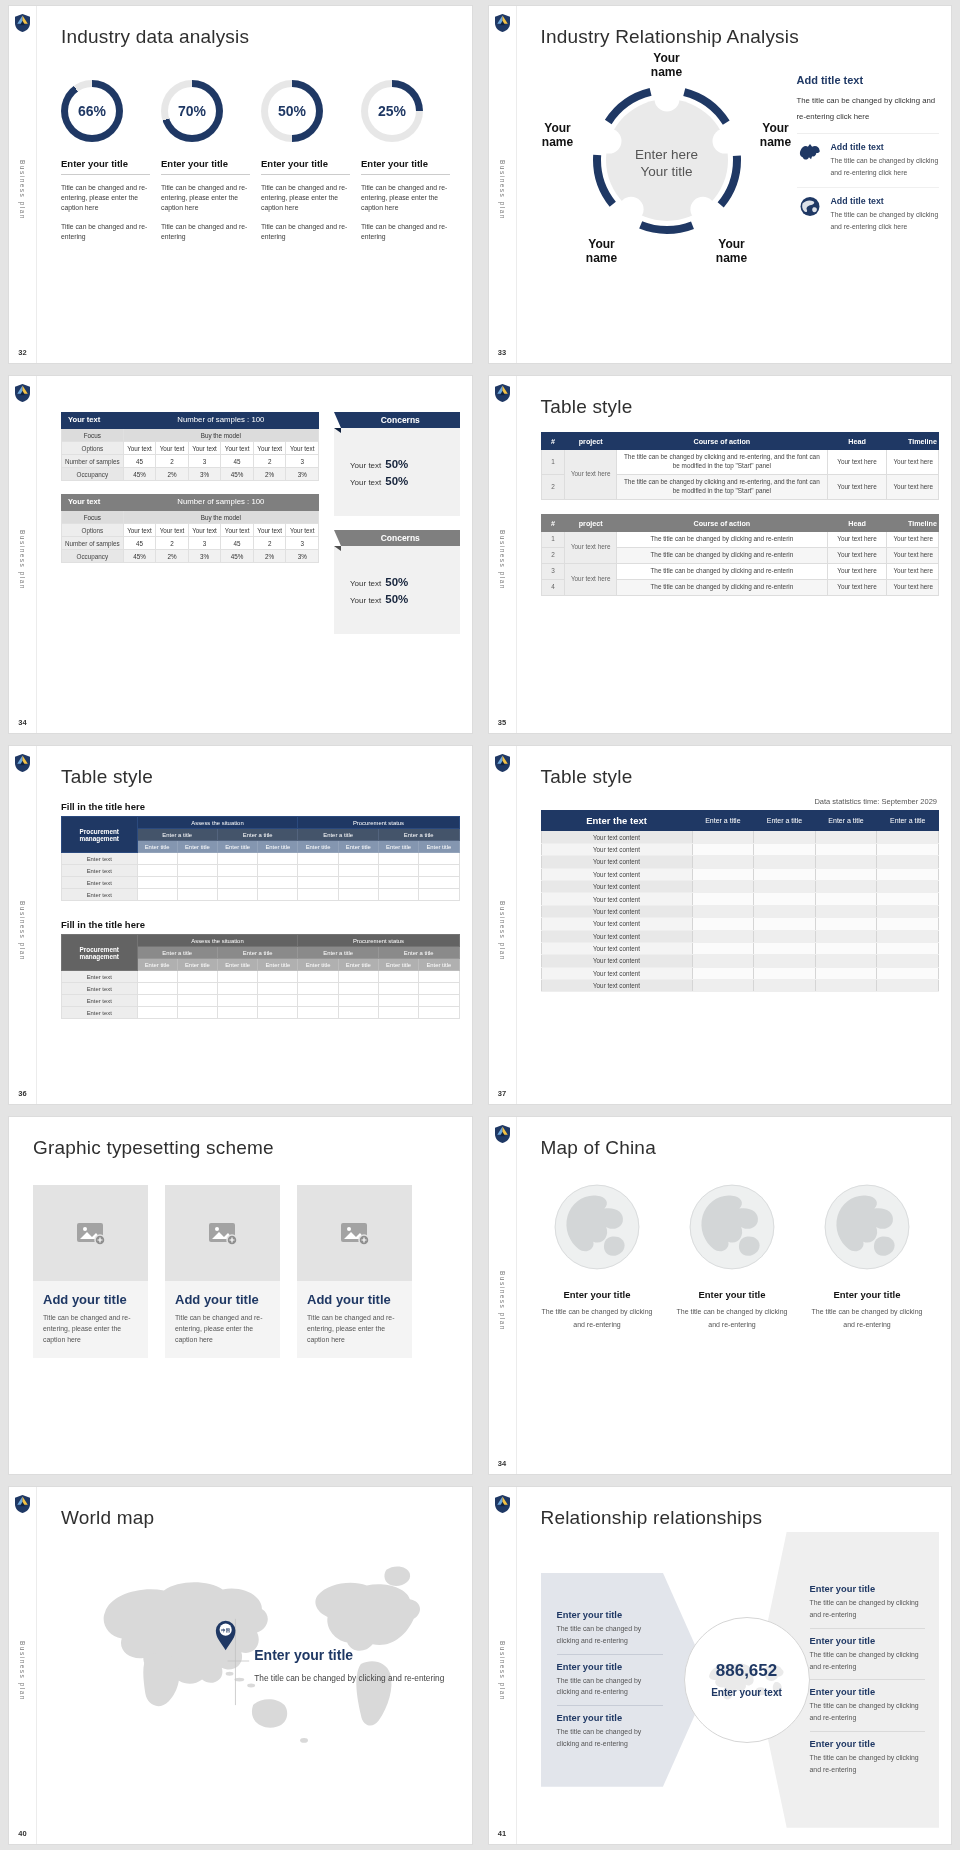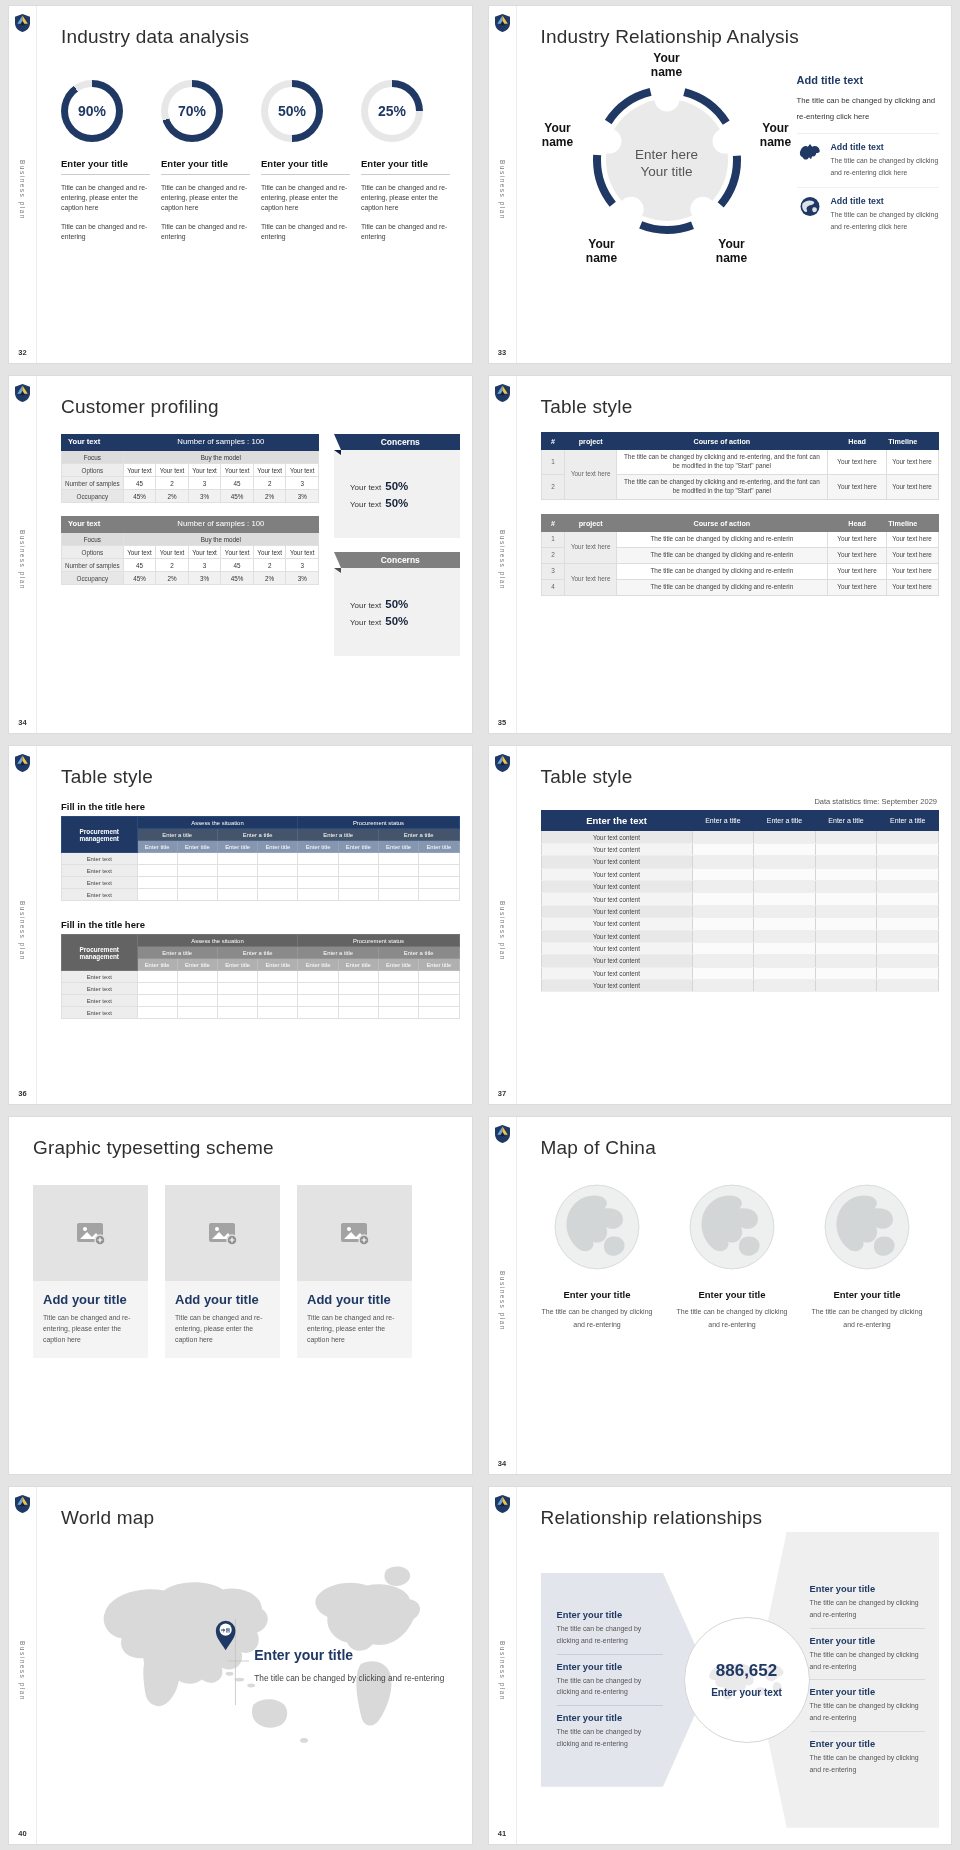--- a/index.html
+++ b/index.html
@@ -77,21 +77,21 @@
 
   
   table.act{width:100%;border-collapse:collapse;table-layout:fixed;margin-top:14px}
   .act th{background:var(--navy);color:#fff;font-size:7.2px;height:17px;font-weight:700;border:1px solid var(--navy)}
   .act.gray th{background:var(--gray-hd);border-color:var(--gray-hd)}
   .act td{border:1px solid #ddd;font-size:6.4px;color:#444;padding:3px 5px;line-height:1.4}
   .act .num{width:6%;background:#ededed;color:#666;text-align:center}
   .act .proj{width:13%;background:#ededed;color:#666;text-align:center}
   .act .action{width:53%;text-align:center}
   .act .head{width:15%;text-align:center}
-  .act .time{width:13%;text-align:left}
+  .act .time{width:13%;text-align:right}
   .act tr.shade .action,.act tr.shade .head,.act tr.shade .time{background:#f6f6f6}
 
   
   .fill-title{font-size:9.5px;font-weight:700;color:#141414;margin:13px 0 4px}
   table.proc{width:100%;border-collapse:collapse;table-layout:fixed}
   .proc td{border:1px solid #e0e0e0;font-size:5.9px;text-align:center;height:12px;padding:0 1px;color:#444}
   .proc .pcor{width:19%;font-size:6.4px;font-weight:700}
   .proc .g1{background:var(--navy);color:#fff;border-color:#2b4a7e}
   .proc .g2{background:var(--steel);color:#fff;border-color:#53647e}
   .proc .g3{background:var(--steel-lt);color:#fff;border-color:#93a3ba}
@@ -202,21 +202,21 @@
           <use href="#logo"></use>
         </svg>
       <div class="vtext">Business plan</div>
       <div class="pagenum">32</div>
     </div>
     <div class="content">
       <div class="slide-title">Industry data analysis</div>
       <div class="stats">
         <div class="stat">
           <div class="donut" style="--p: 90;">
-              <span>90%</span>
+              <span>66%</span>
             </div>
           <div class="stat-label">Enter your title</div>
           <div class="stat-cap">Title can be changed and re-entering, please enter the caption here</div>
           <div class="stat-cap">Title can be changed and re-entering</div>
         </div>
         <div class="stat">
           <div class="donut" style="--p: 70;">
               <span>70%</span>
             </div>
           <div class="stat-label">Enter your title</div>
@@ -302,21 +302,20 @@
 
   <div class="panel">
     <div class="strip">
       <svg class="logo">
           <use href="#logo"></use>
         </svg>
       <div class="vtext">Business plan</div>
       <div class="pagenum">34</div>
     </div>
     <div class="content">
-      <div class="slide-title">Customer profiling</div>
       <div class="s34-body">
         <div class="s34-tables">
           <table class="cp">
             <colgroup>
                 <col class="c0">
                 <col span="6">
               </colgroup>
             <tbody>
                 <tr>
               <td class="hd corner">Your text</td>

